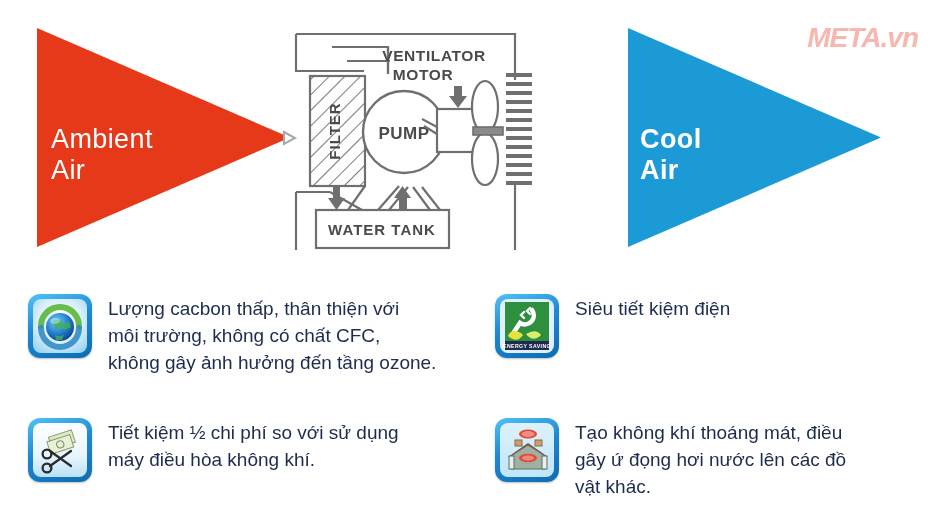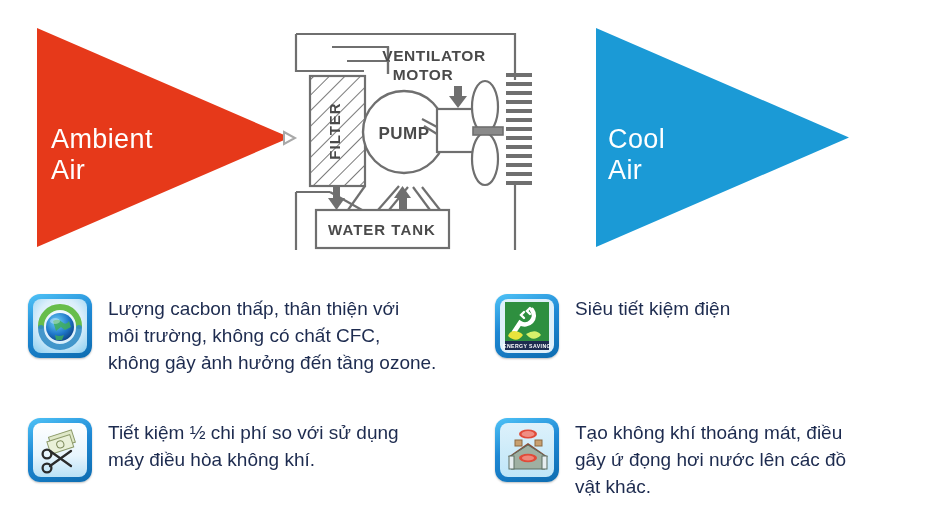--- a/index.html
+++ b/index.html
@@ -22,21 +22,21 @@
     width: 930px; height: 272px;
   }
 
   .arrow-wrap {
     position: absolute;
     top: 28px;
     width: 253px;
     height: 219px;
   }
   #ambient-arrow { left: 37px; }
-  #cool-arrow    { left: 596px; }
+  #cool-arrow    { left: 628px; font-weight: bold; }
 
   .arrow-wrap svg { display: block; width: 100%; height: 100%; }
 
   .arrow-label {
     position: absolute;
     left: 0;
     width: 160px;
     text-align: left;
     color: #ffffff;
     font-size: 27px;
@@ -137,20 +137,21 @@
   <div class="arrow-wrap" id="cool-arrow">
     <svg viewBox="0 0 253 219" preserveAspectRatio="none">
       <polygon points="0,0 253,109.5 0,219" fill="#1b9ad6"></polygon>
     </svg>
     <div class="arrow-label">
       <div>Cool</div>
       <div>Air</div>
     </div>
   </div>
 
+  <div id="meta-logo">META.vn</div>
 
   <div id="machine-schematic">
     <svg viewBox="0 0 270 250">
       <defs>
         <pattern id="hatch" width="11" height="11" patternTransform="rotate(45)" patternUnits="userSpaceOnUse">
           <line x1="0" y1="0" x2="0" y2="11" stroke="#7a7a7a" stroke-width="2"></line>
         </pattern>
         <marker id="noop"></marker>
       </defs>
 

